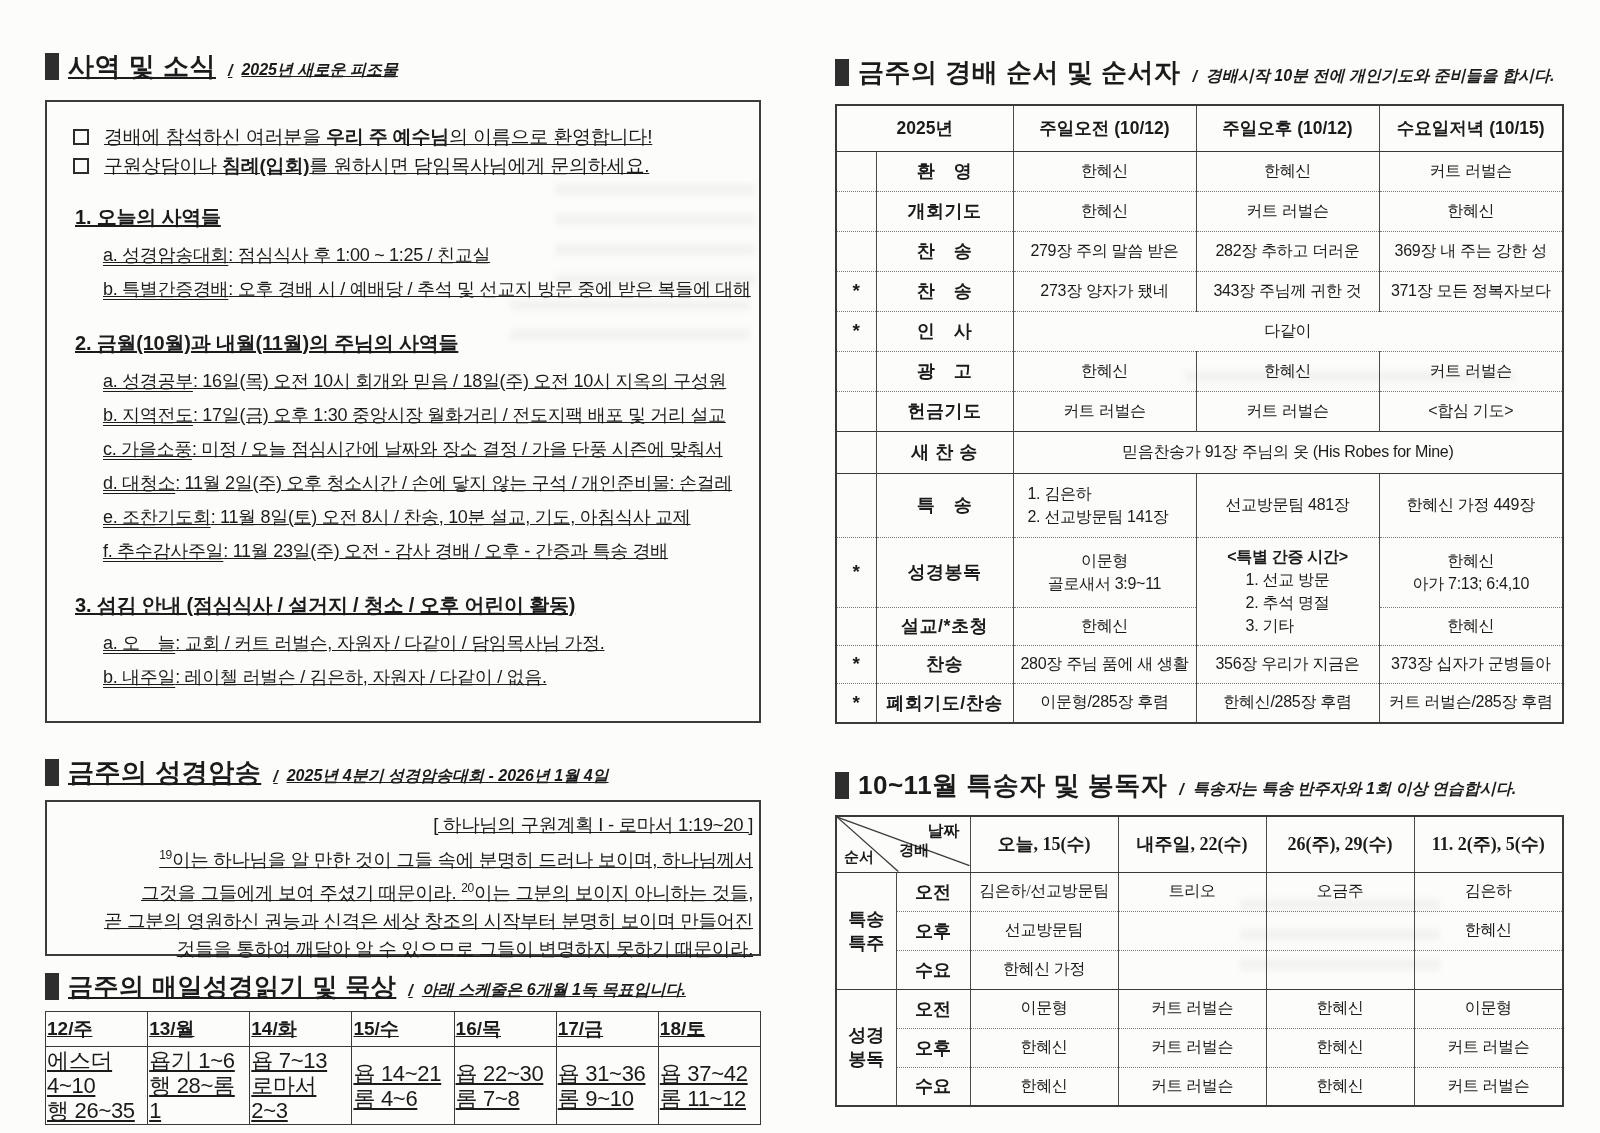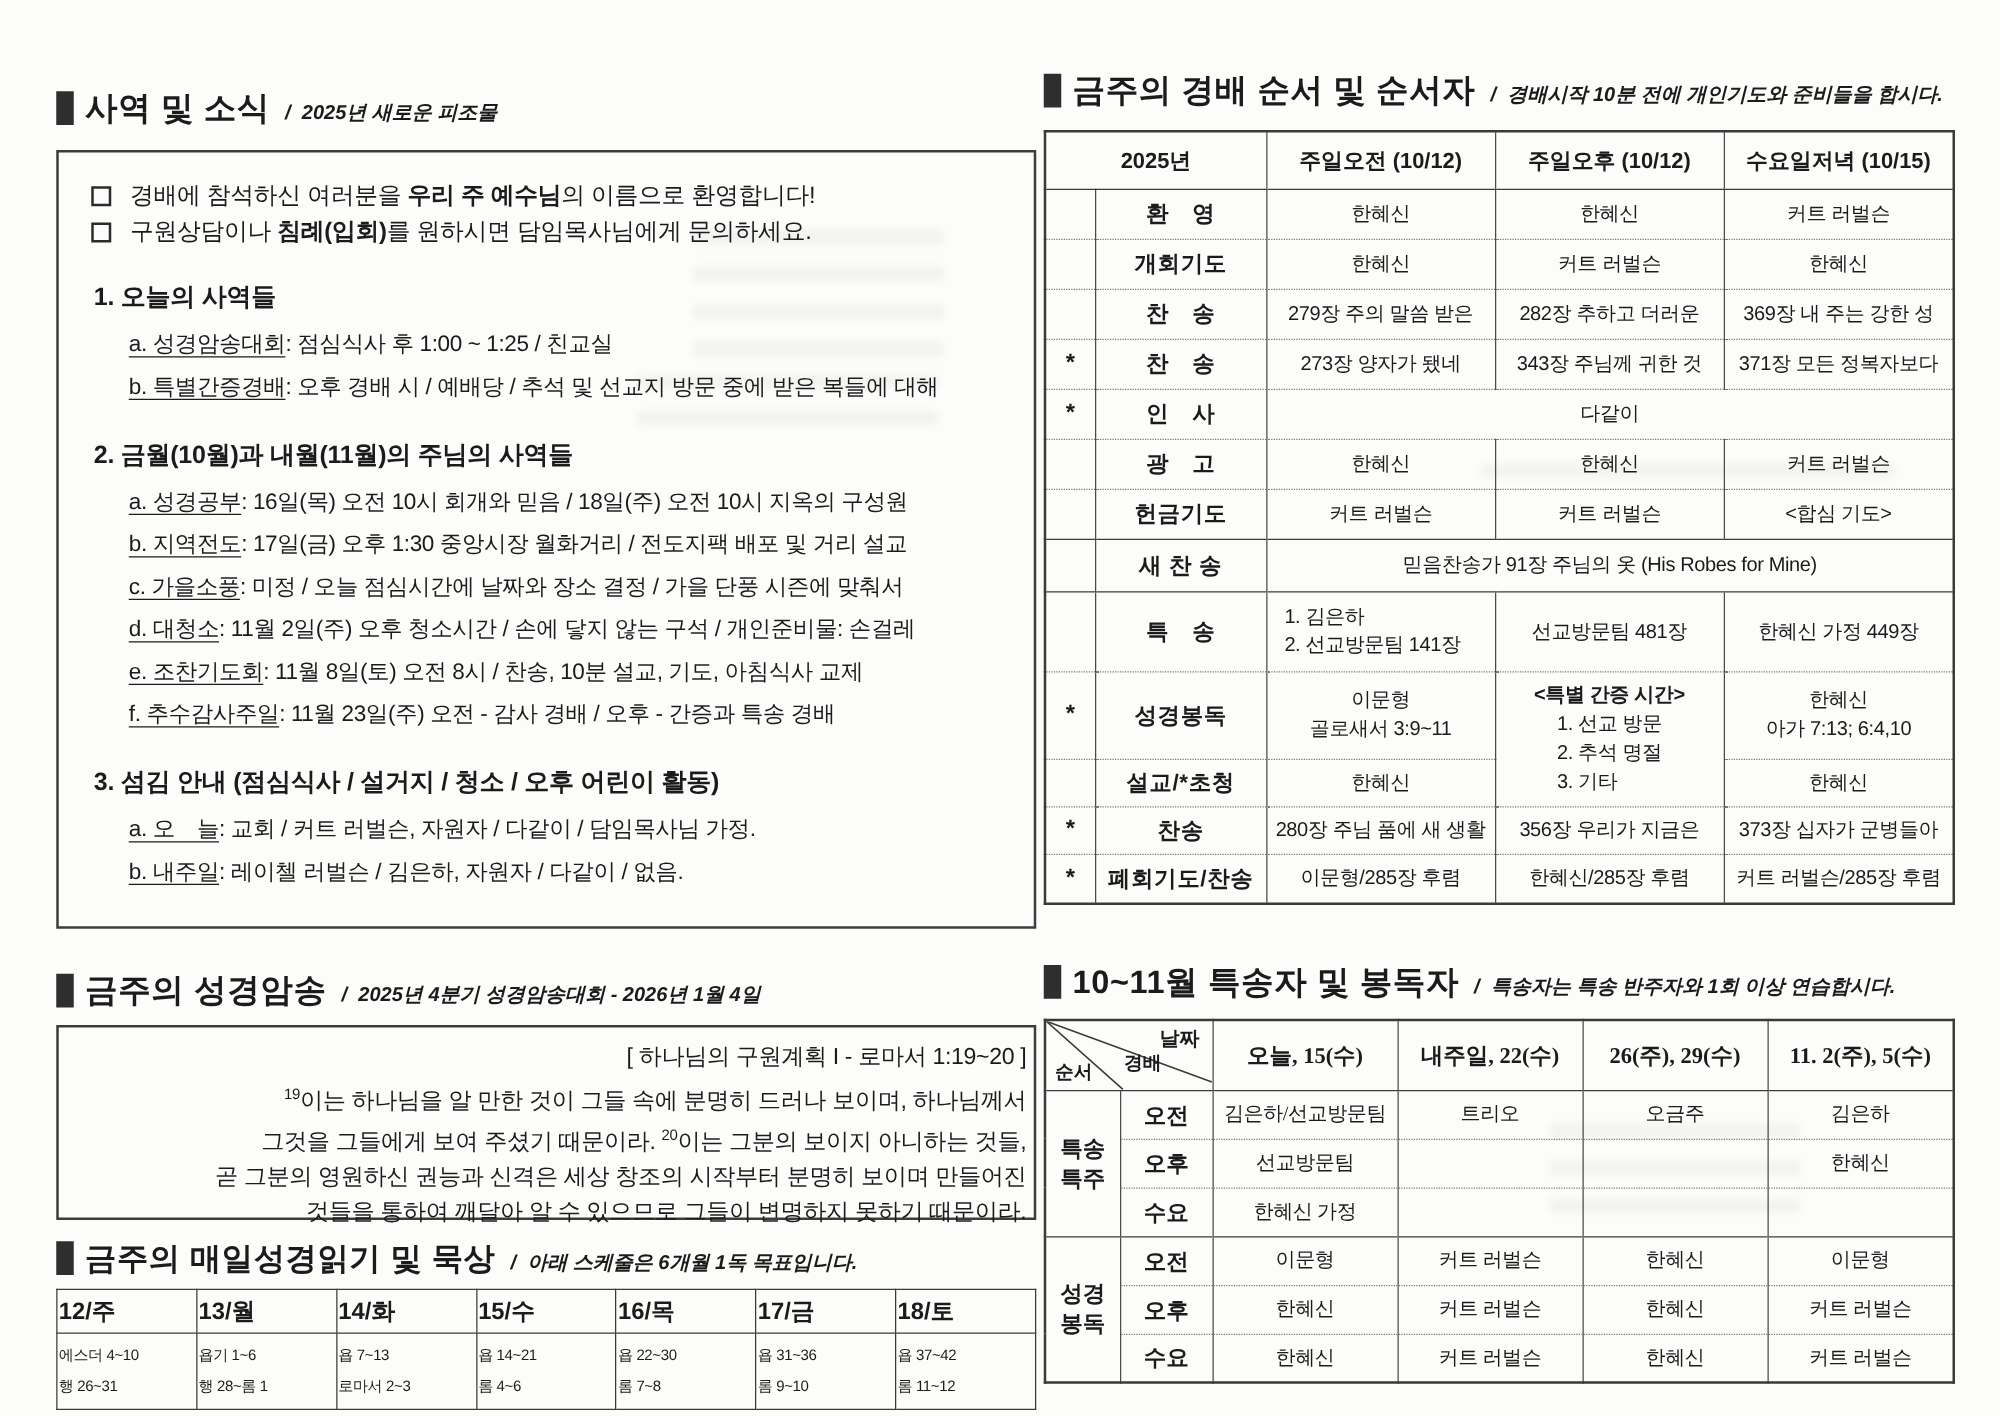--- a/index.html
+++ b/index.html
@@ -1,18 +1,18 @@
 <!DOCTYPE html>
 <html><head>
 <meta charset="utf-8">
 <style>
   html,body{margin:0;padding:0;background:#d9d9d9;}
   .page{position:relative;width:1600px;height:1133px;background:#fcfcfa;overflow:hidden;
         font-family:"Liberation Sans","DejaVu Sans",sans-serif;color:#1b1b1b;}
-  .col-left{position:absolute;left:45px;top:69px;width:784px;}
+  .col-left{position:absolute;left:45px;top:49px;width:716px;text-decoration:underline;}
   .col-right{position:absolute;left:835px;top:55px;width:727px;}
 
   
   .sec-head{display:flex;align-items:center;}
   .sec-bar{width:14px;height:27px;background:#2e2e2e;margin-right:9px;flex:none;}
   .sec-title{font-size:26px;font-weight:bold;letter-spacing:.5px;white-space:nowrap;}
   .sec-sep{font-size:16px;font-weight:bold;font-style:italic;margin:8px 0 0 12px;}
   .sec-sub{font-size:16px;font-weight:bold;font-style:italic;margin:8px 0 0 9px;white-space:nowrap;}
 
   
@@ -28,21 +28,21 @@
   
   .mem-box{border:2.5px solid #3c3c3c;margin-top:10px;height:156px;box-sizing:border-box;
            padding:9px 6px;text-align:right;font-size:18.5px;line-height:28px;letter-spacing:-.3px;}
   .mem-box .vh{margin-bottom:2px;}
   sup{font-size:12px;}
 
   
   .read-tbl{width:100%;border-collapse:collapse;table-layout:fixed;margin-top:8px;}
   .read-tbl th,.read-tbl td{border:1.6px solid #3a3a3a;text-align:left;vertical-align:middle;}
   .read-tbl th{height:32px;font-size:19px;}
-  .read-tbl td{height:58px;font-size:12px;line-height:25px;letter-spacing:-.3px;margin-top:48px;}
+  .read-tbl td{height:58px;font-size:22px;line-height:25px;letter-spacing:-.3px;margin-top:48px;}
 
   
   .wor-tbl{width:100%;border-collapse:collapse;table-layout:fixed;margin-top:14px;border:2.5px solid #3a3a3a;}
   .wor-tbl th,.wor-tbl td{border-left:1.4px solid #4a4a4a;border-top:1.2px dotted #7a7a7a;
         text-align:center;vertical-align:middle;overflow:hidden;}
   .wor-tbl th{font-size:17.5px;border-top:none;border-bottom:1.6px solid #3a3a3a;}
   .wor-tbl td.star{font-size:19px;font-weight:bold;border-left:none;}
   .wor-tbl td.lbl{font-size:18px;font-weight:bold;letter-spacing:.5px;white-space:nowrap;}
   .wor-tbl td.val{font-size:16px;letter-spacing:-.3px;white-space:nowrap;}
   .wor-tbl tr.solidtop td{border-top:1.5px solid #3a3a3a;}
@@ -145,21 +145,21 @@
         <th>13/월</th>
         <th>14/화</th>
         <th>15/수</th>
         <th>16/목</th>
         <th>17/금</th>
         <th>18/토</th>
       </tr>
       <tr>
         <td>
               <div>에스더 4~10</div>
-              <div>행 26~31</div>
+              <div>행 26~35</div>
             </td>
         <td>
               <div>욥기 1~6</div>
               <div>행 28~롬 1</div>
             </td>
         <td>
               <div>욥 7~13</div>
               <div>로마서 2~3</div>
             </td>
         <td>

